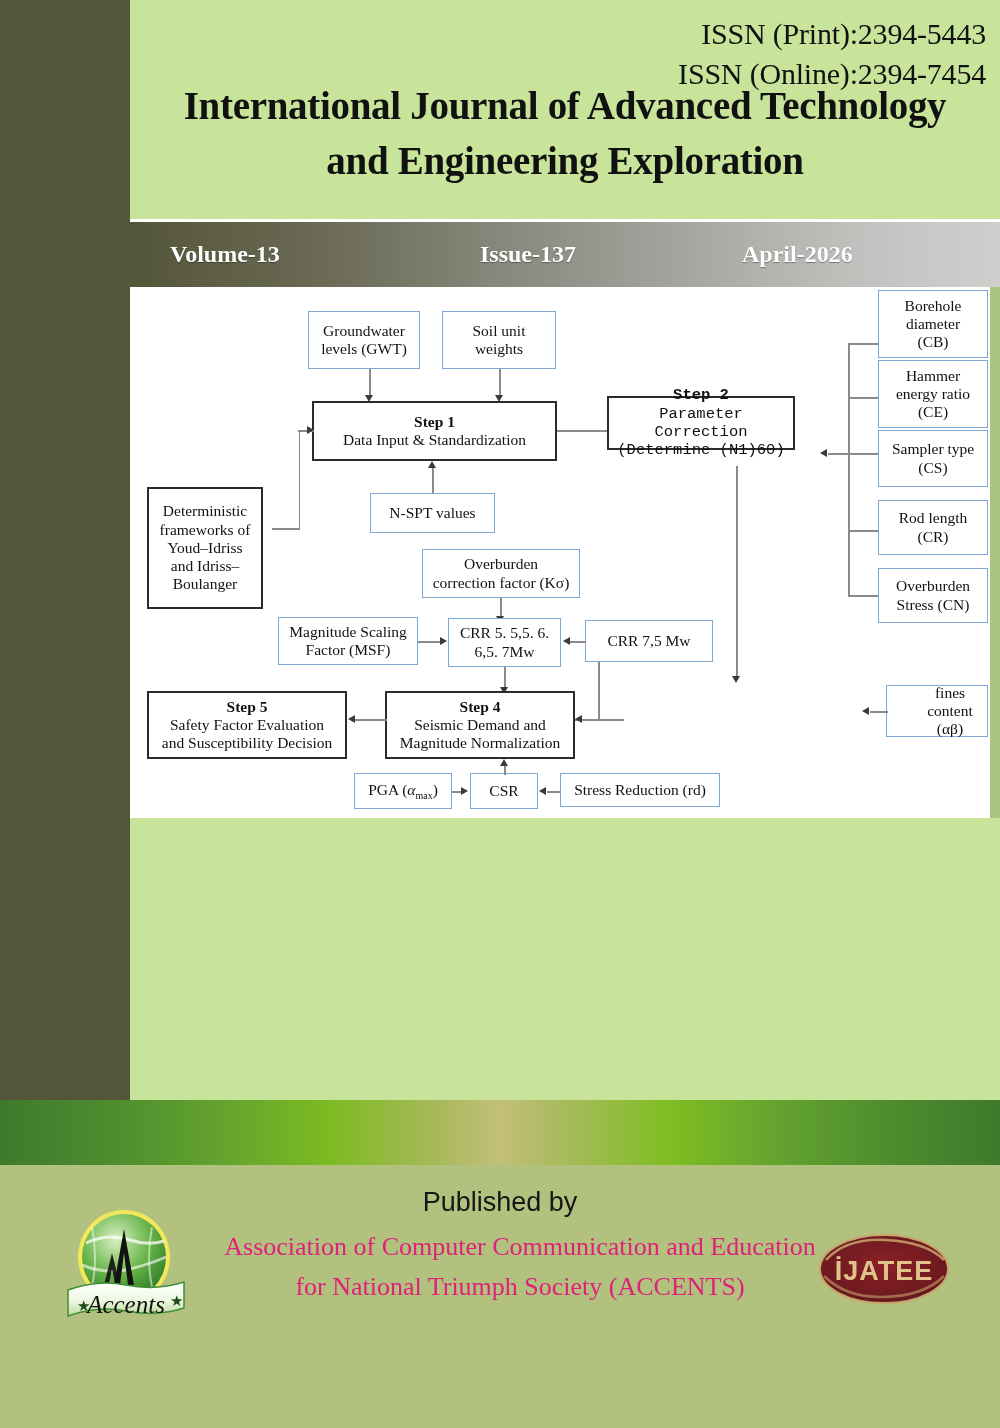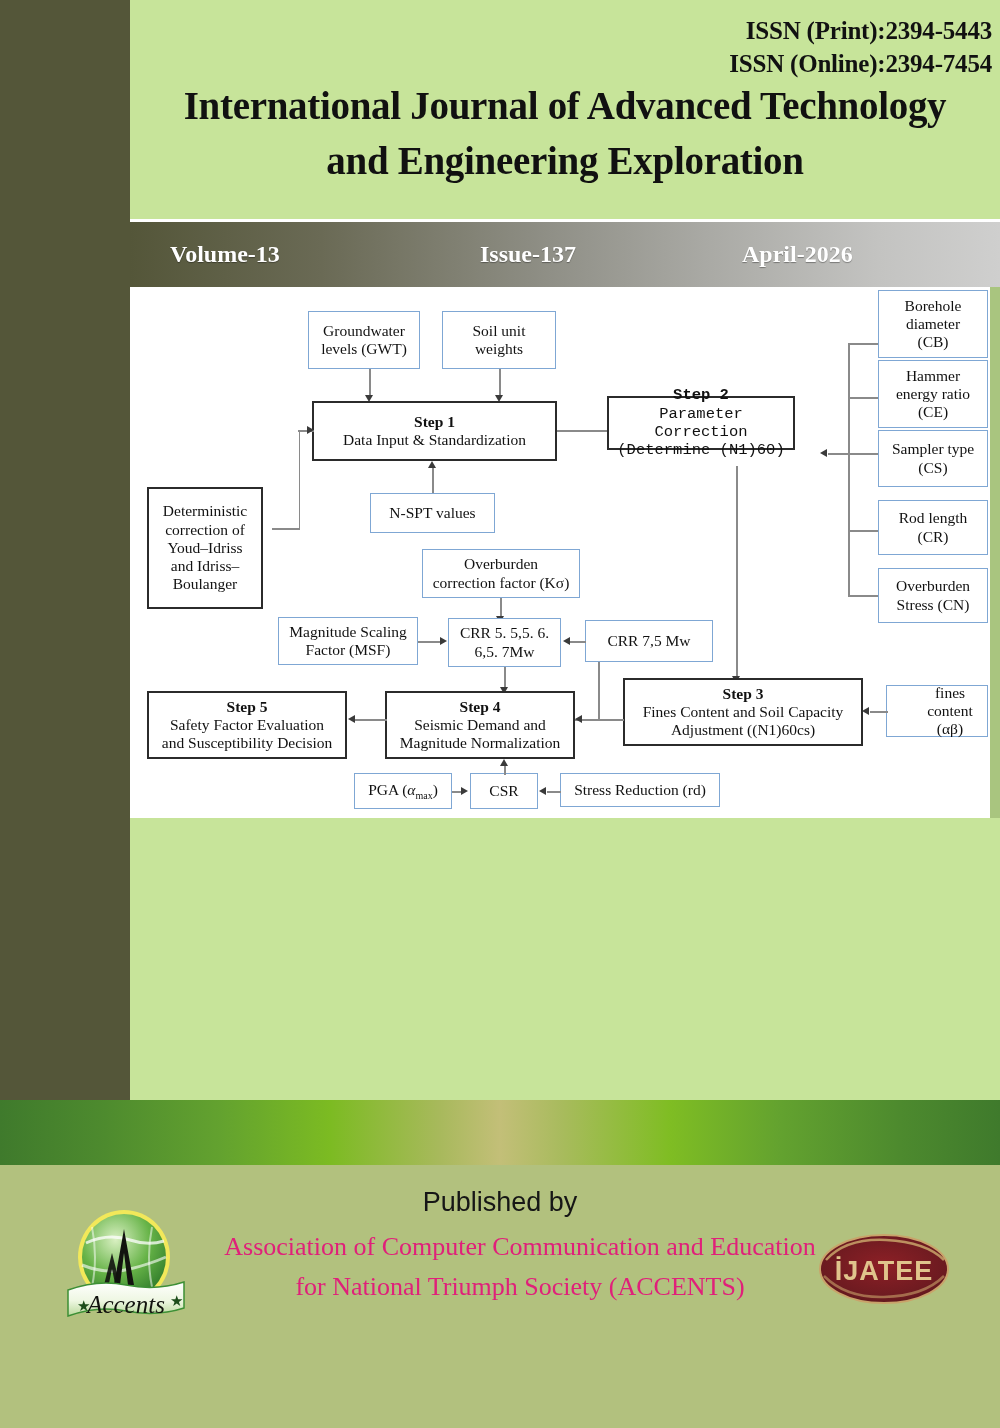--- a/index.html
+++ b/index.html
@@ -21,25 +21,25 @@
     position:absolute;left:0;top:287px;width:130px;height:813px;
     background:#545639;
   }
 
   
   .masthead{
     position:absolute;left:130px;top:0;width:870px;height:219px;
     background:#c7e49a;
   }
   .issn-block{
-    position:absolute;right:8px;top:14px;
+    position:absolute;right:14px;top:14px;
     text-align:right;
     color:#111111;
-    font-weight:bold;
-    font-size:25px;
+    font-weight:normal;
+    font-size:30px;
     line-height:1.33;
     letter-spacing:-0.2px;
   }
   .journal-title{
     position:absolute;left:0;right:0;top:78px;
     text-align:center;
     color:#111111;
     font-weight:bold;
     font-size:39px;
     line-height:1.42;
@@ -189,21 +189,21 @@
 
       <div class="node nbox" style="left:240px;top:206px;width:125px;height:40px;">
         <div class="inner"><span>N-SPT values</span></div>
       </div>
       <div class="ln lnv" style="left:302px;top:180px;height:26px;"></div>
       <div class="arw arw-u" style="left:297.5px;top:174px;"></div>
 
       <div class="node nstep" style="left:17px;top:200px;width:116px;height:122px;font-weight:normal;">
         <div class="inner">
           <span>Deterministic</span><br>
-          <span>correction of</span><br>
+          <span>frameworks of</span><br>
           <span>Youd–Idriss</span><br>
           <span>and Idriss–</span><br>
           <span>Boulanger</span>
         </div>
       </div>
 
       <div class="ln lnh" style="left:142px;top:241px;width:28px;"></div>
       <div class="ln lnv" style="left:168.5px;top:144px;height:98px;"></div>
       <div class="ln lnh" style="left:168px;top:143px;width:16px;"></div>
       <div class="arw arw-r" style="left:177px;top:138.5px;"></div>
@@ -310,27 +310,20 @@
       <div class="node nstep" style="left:17px;top:404px;width:200px;height:68px;">
         <div class="inner">
           <span class="bold">Step 5</span><br>
           <span>Safety Factor Evaluation</span><br>
           <span>and Susceptibility Decision</span>
         </div>
       </div>
       <div class="ln lnh" style="left:225px;top:432px;width:32px;"></div>
       <div class="arw arw-l" style="left:218px;top:427.5px;"></div>
 
-      <div class="node nstep" style="left:493px;top:391px;width:240px;height:68px;">
-        <div class="inner">
-          <span class="bold">Step 3</span><br>
-          <span>Fines Content and Soil Capacity</span><br>
-          <span>Adjustment ((N1)60cs)</span>
-        </div>
-      </div>
       <div class="ln lnh" style="left:452px;top:432px;width:42px;"></div>
       <div class="arw arw-l" style="left:445px;top:427.5px;"></div>
 
       <div class="node nbox" style="left:756px;top:398px;width:102px;height:52px;padding-left:26px;">
         <div class="inner">
           <span>fines content</span><br>
           <span>(αβ)</span>
         </div>
       </div>
       <div class="ln lnh" style="left:740px;top:424px;width:18px;"></div>

